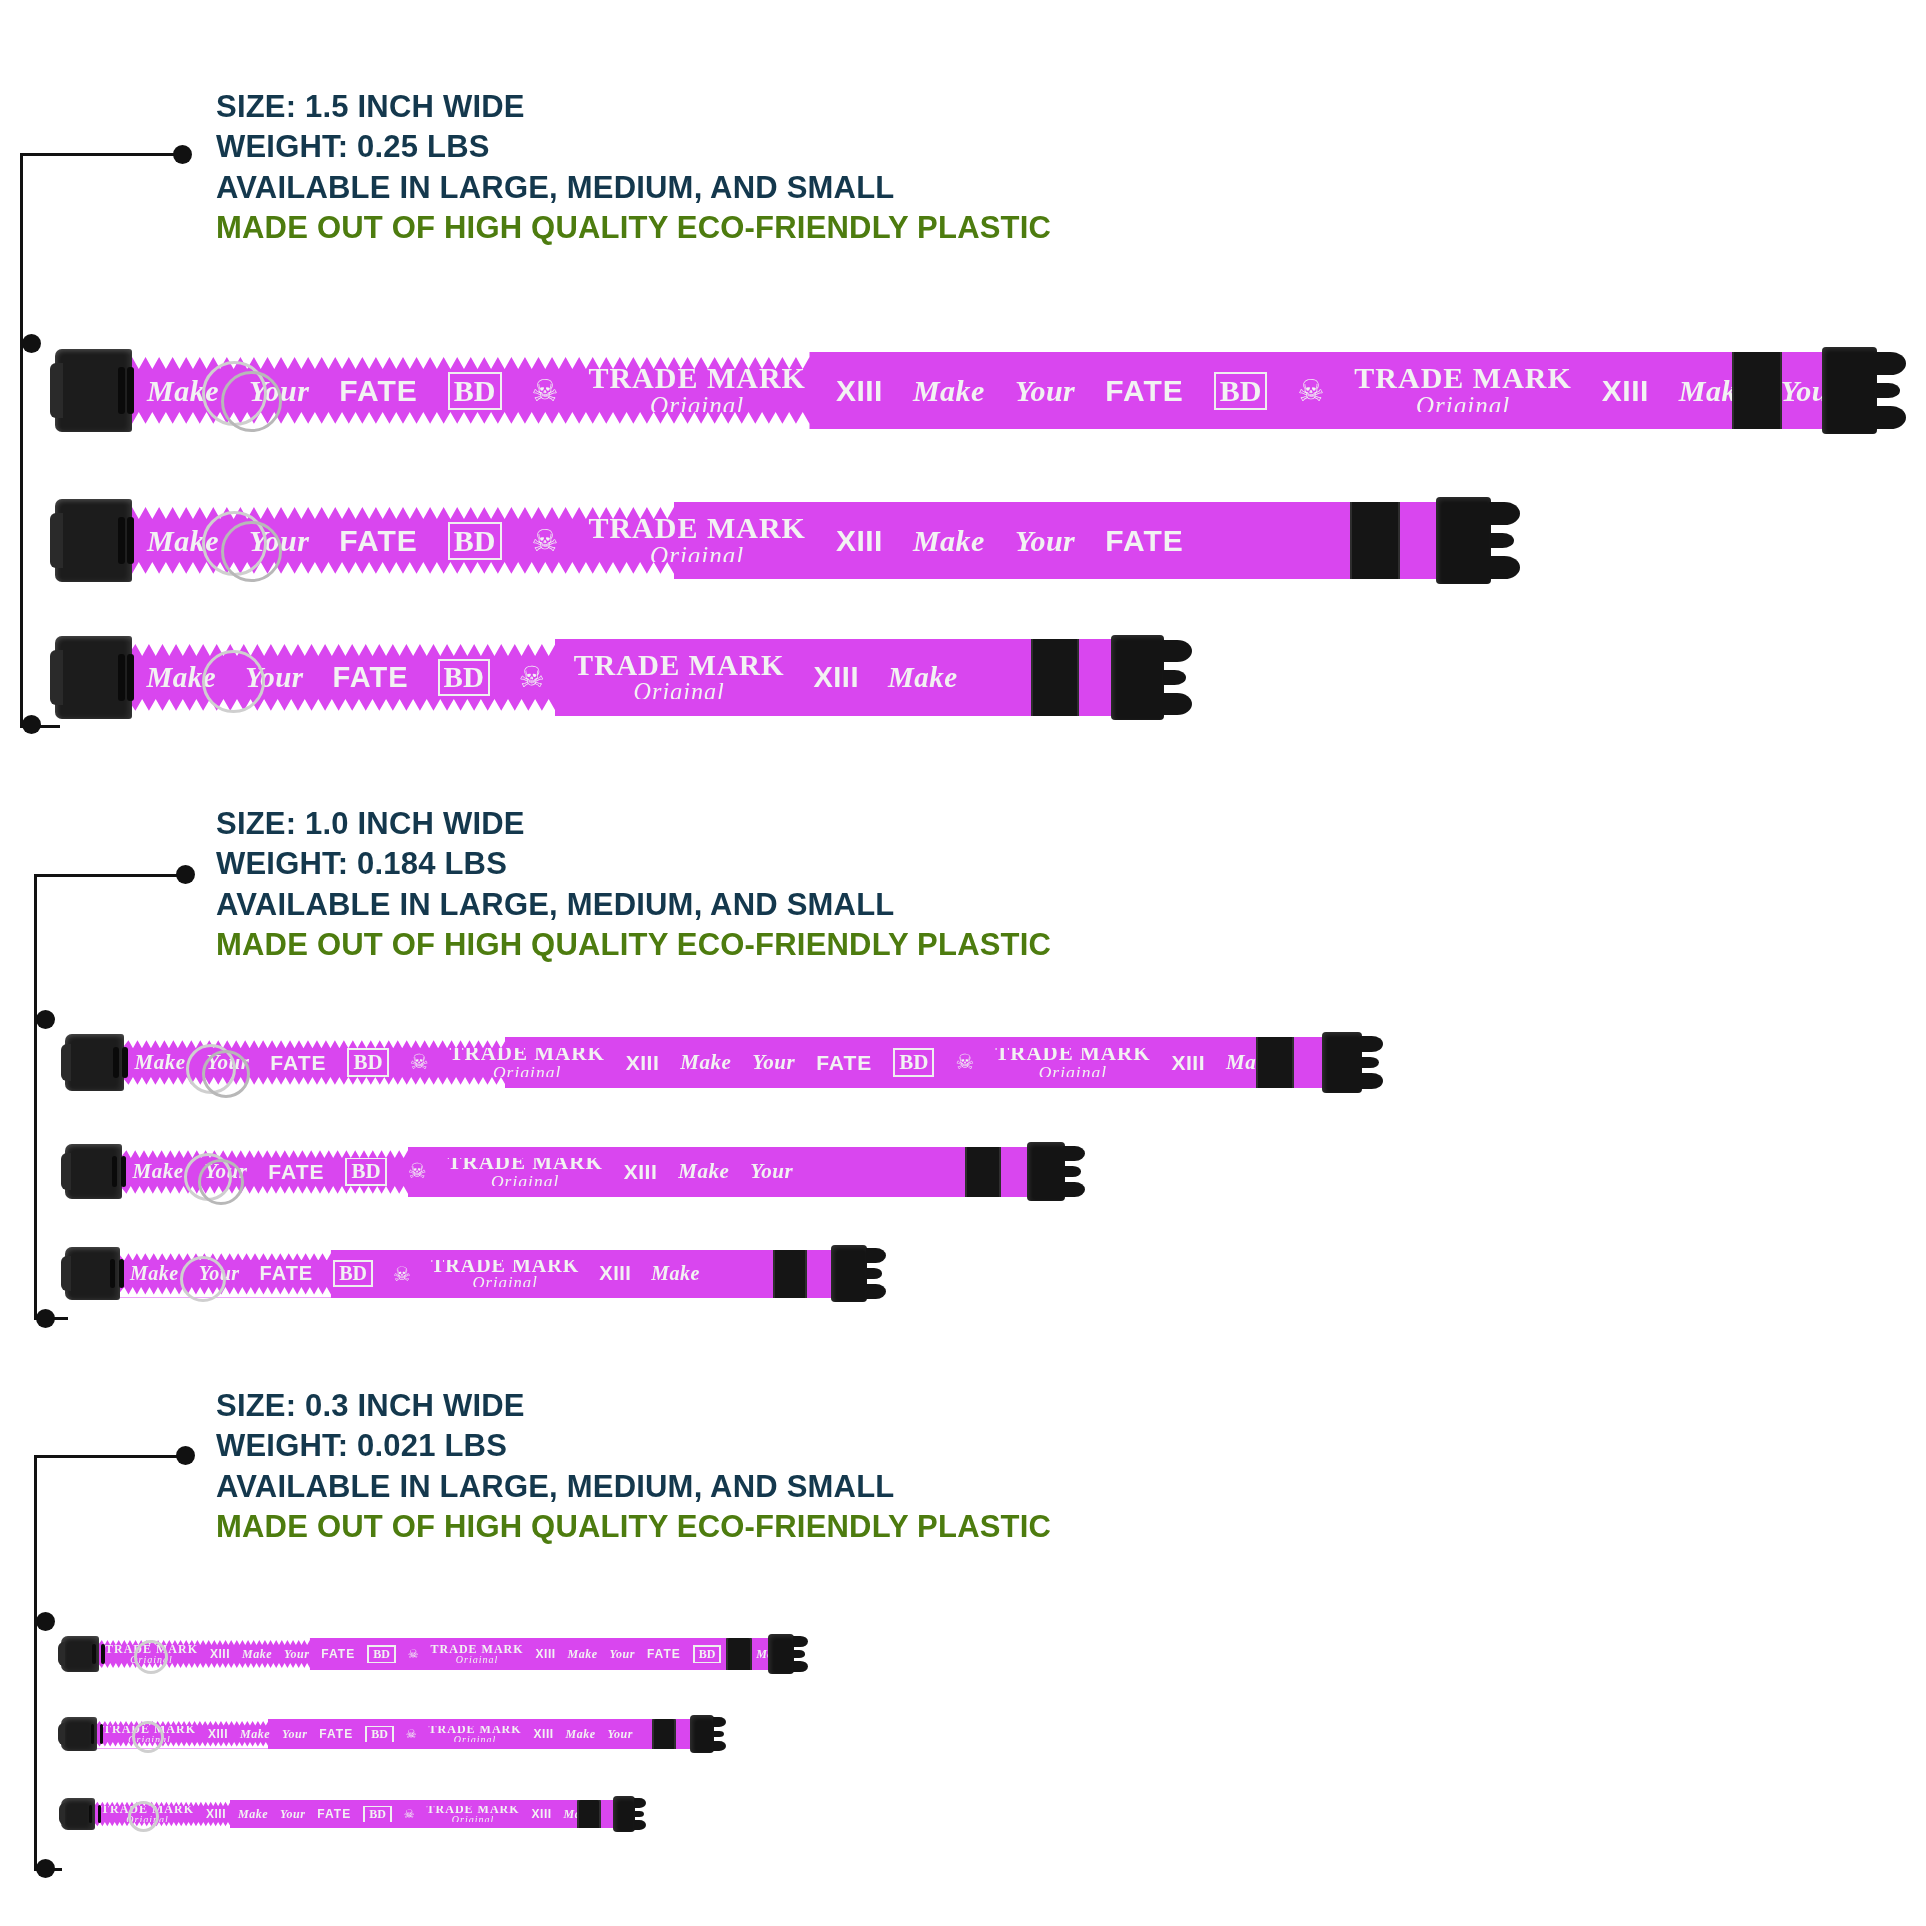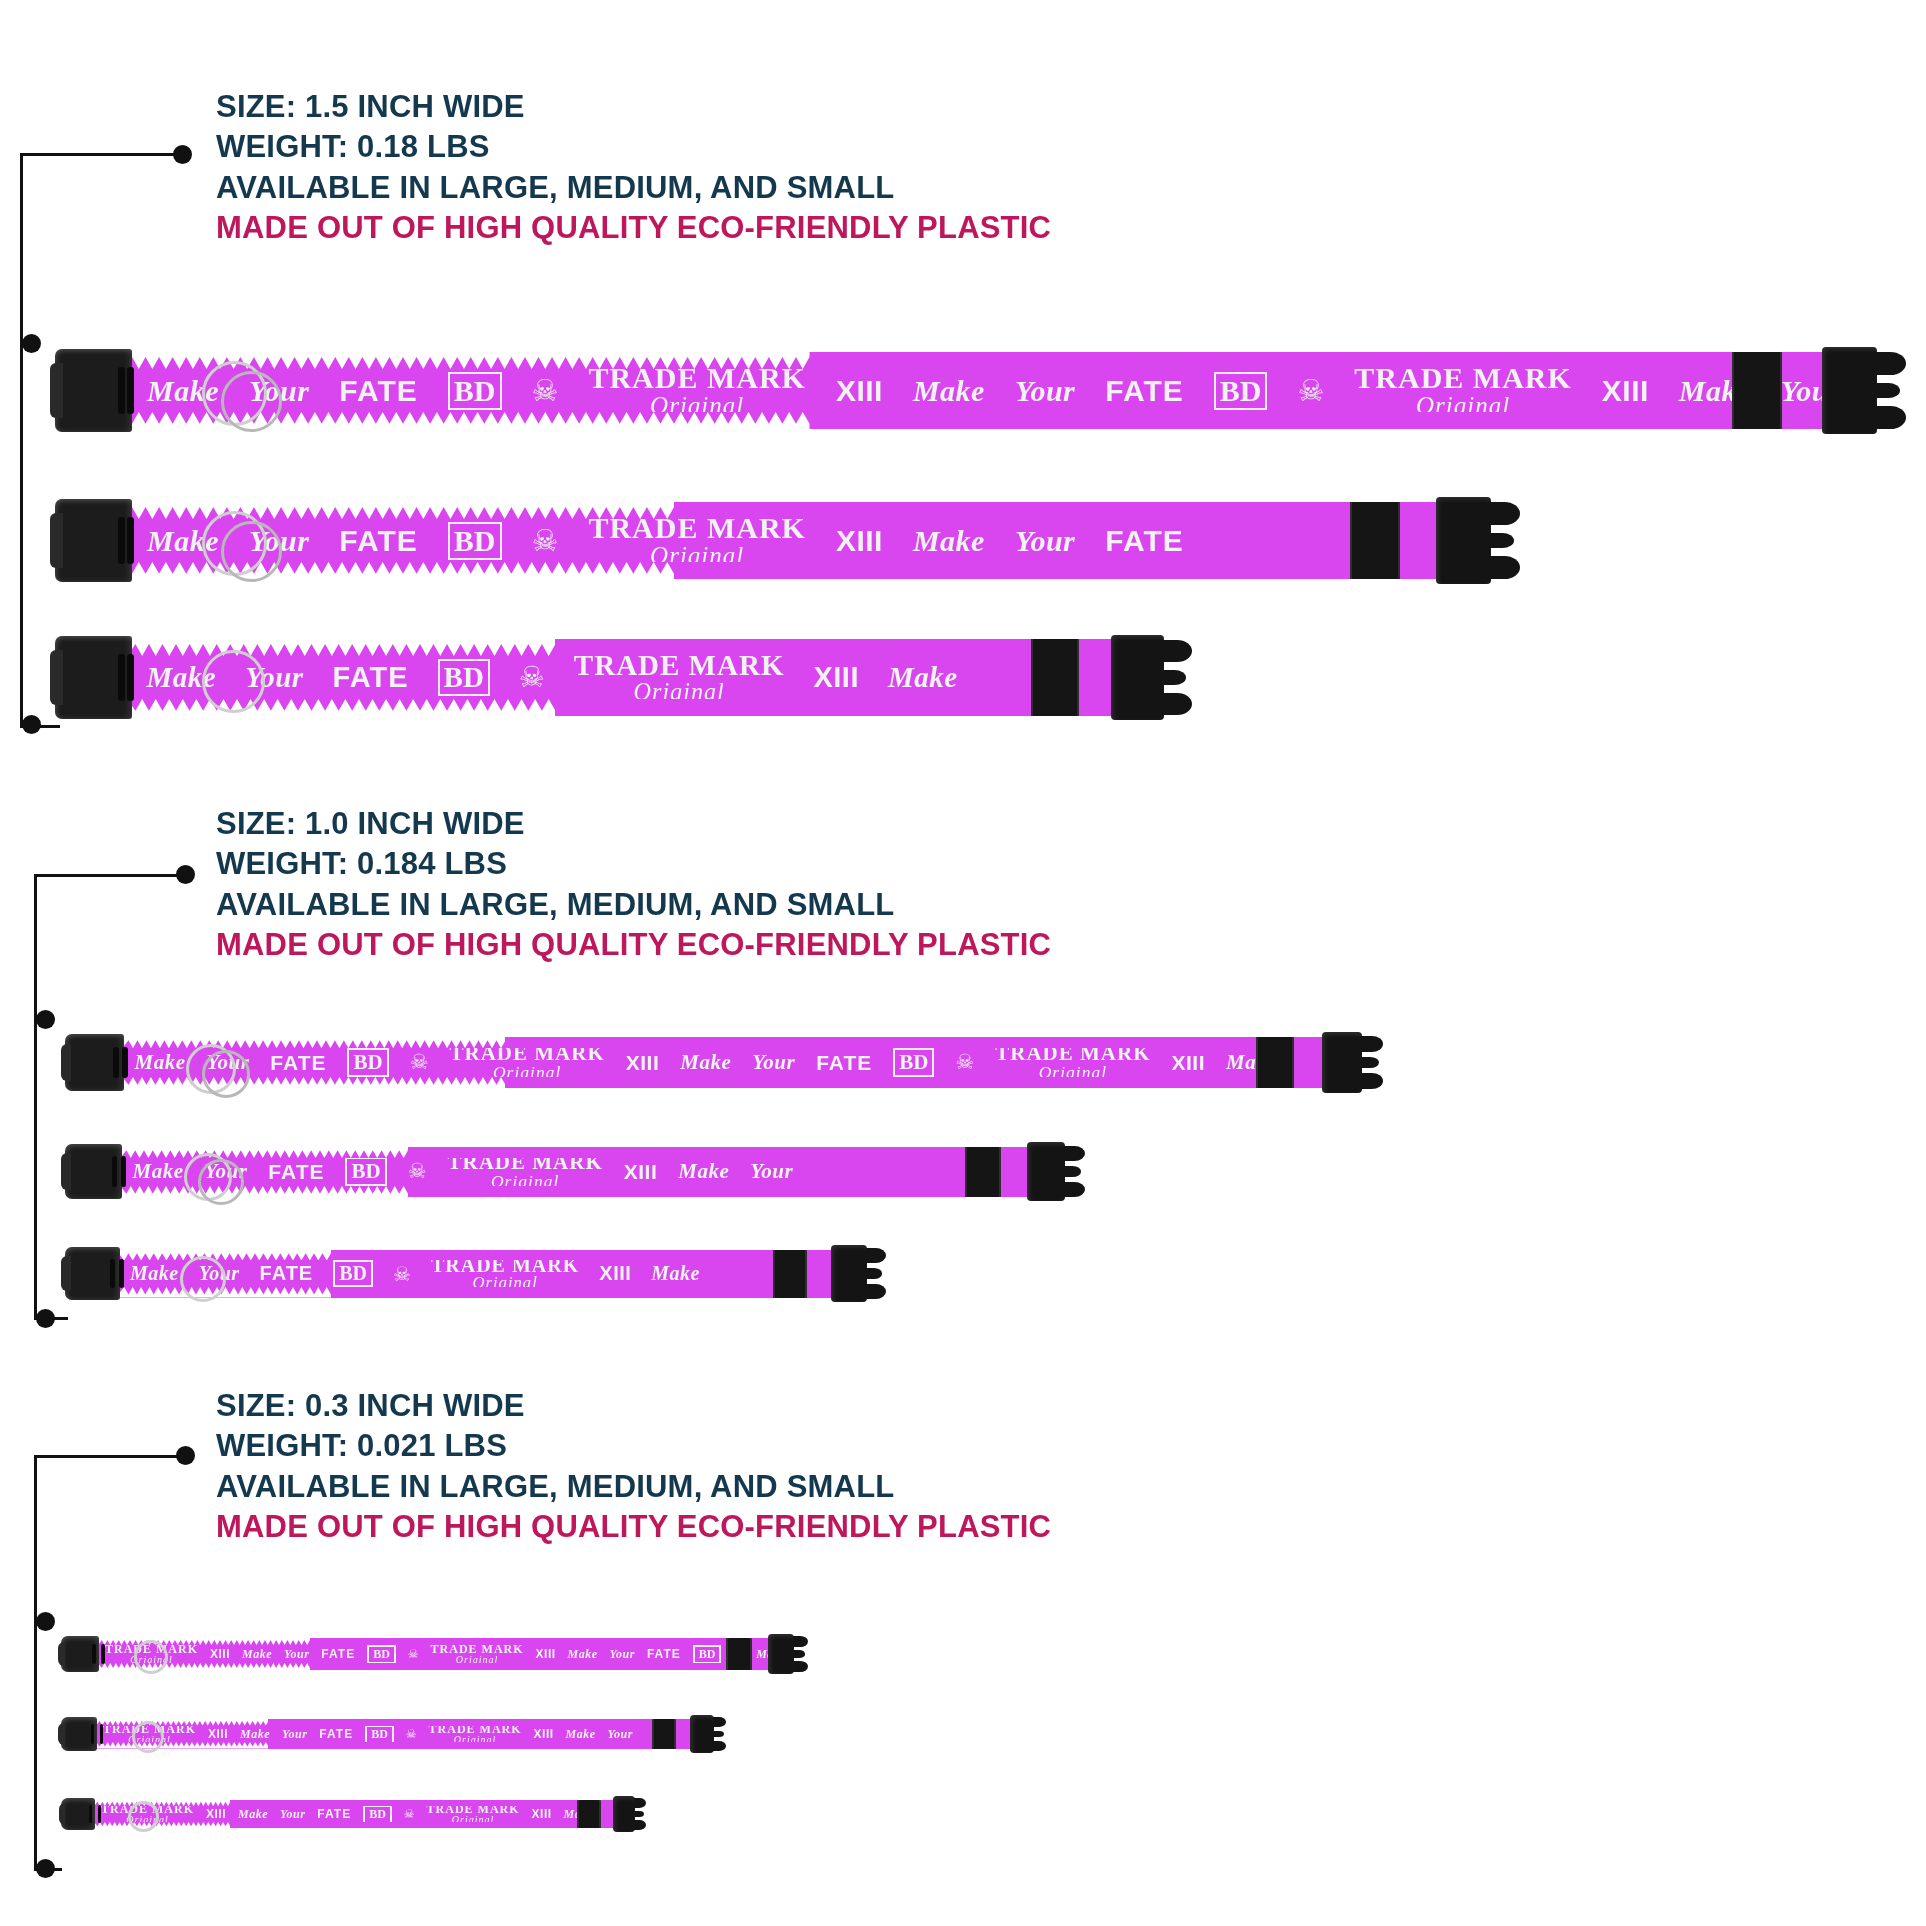--- a/index.html
+++ b/index.html
@@ -24,21 +24,21 @@
   .spec-line {
     color: #1b3a4f;
     font-weight: bold;
     letter-spacing: 0.2px;
     line-height: 1.30;
     white-space: nowrap;
   }
   .spec-line.l1 { font-size: 31px; color:#14384d; }
   .spec-line.l2 { font-size: 31px; color:#14384d; }
   .spec-line.l3 { font-size: 31px; color:#14384d; }
-  .spec-line.l4 { font-size: 31px; color:#be185d; }
+  .spec-line.l4 { font-size: 31px; color:#4d7c0f; }
 
   
   .leader {
     position: absolute;
     box-sizing: border-box;
   }
   .leader .h-top, .leader .h-bot {
     position: absolute;
     height: 3px;
     background: #111;
@@ -208,21 +208,21 @@
     height: 18%;
     top: 41%;
     border-radius: 0 50% 50% 0;
   }
 </style>
 </head>
 <body>
 
 <div class="spec-block" style="top:87px;">
   <div class="spec-line l1">SIZE: 1.5 INCH WIDE</div>
-  <div class="spec-line l2">WEIGHT: 0.18 LBS</div>
+  <div class="spec-line l2">WEIGHT: 0.25 LBS</div>
   <div class="spec-line l3">AVAILABLE IN LARGE, MEDIUM, AND SMALL</div>
   <div class="spec-line l4">MADE OUT OF HIGH QUALITY ECO-FRIENDLY PLASTIC</div>
 </div>
 
 <div>
   <div class="leader" style="left:20px; top:153px; width:168px; height:8px;">
     <div class="h-top" style="left:0; top:0; width:168px;"></div>
   </div>
   <div class="leader" style="left:20px; top:153px; width:4px; height:574px;">
     <div class="v" style="left:0; top:0; height:574px;"></div>

